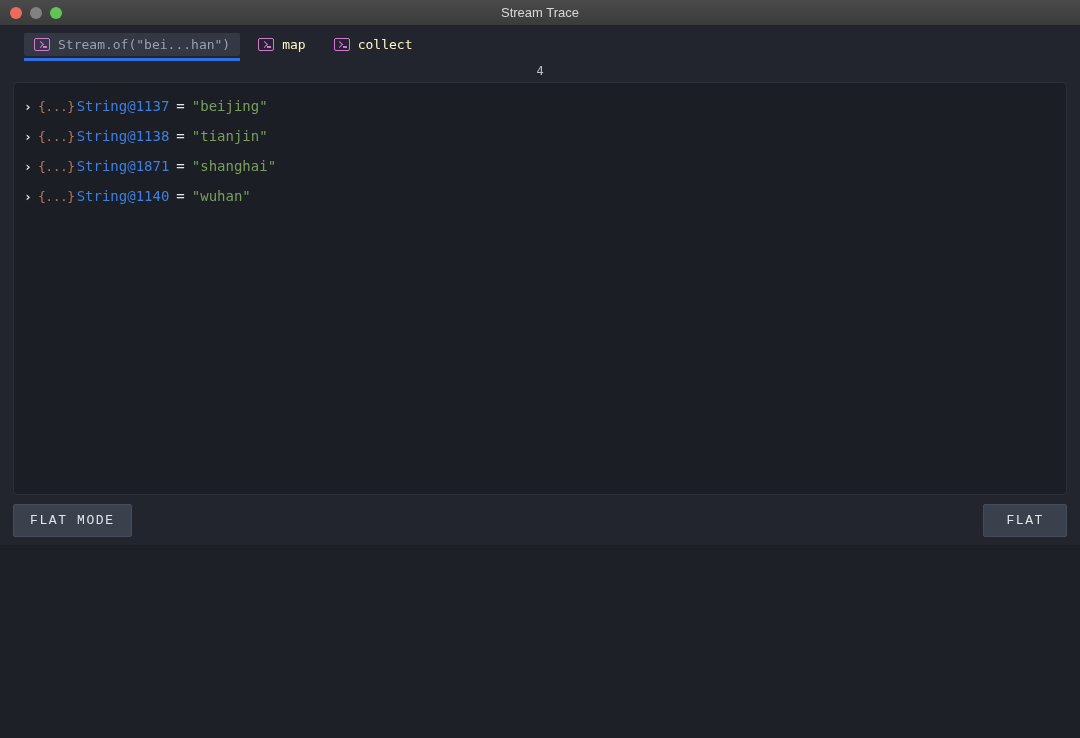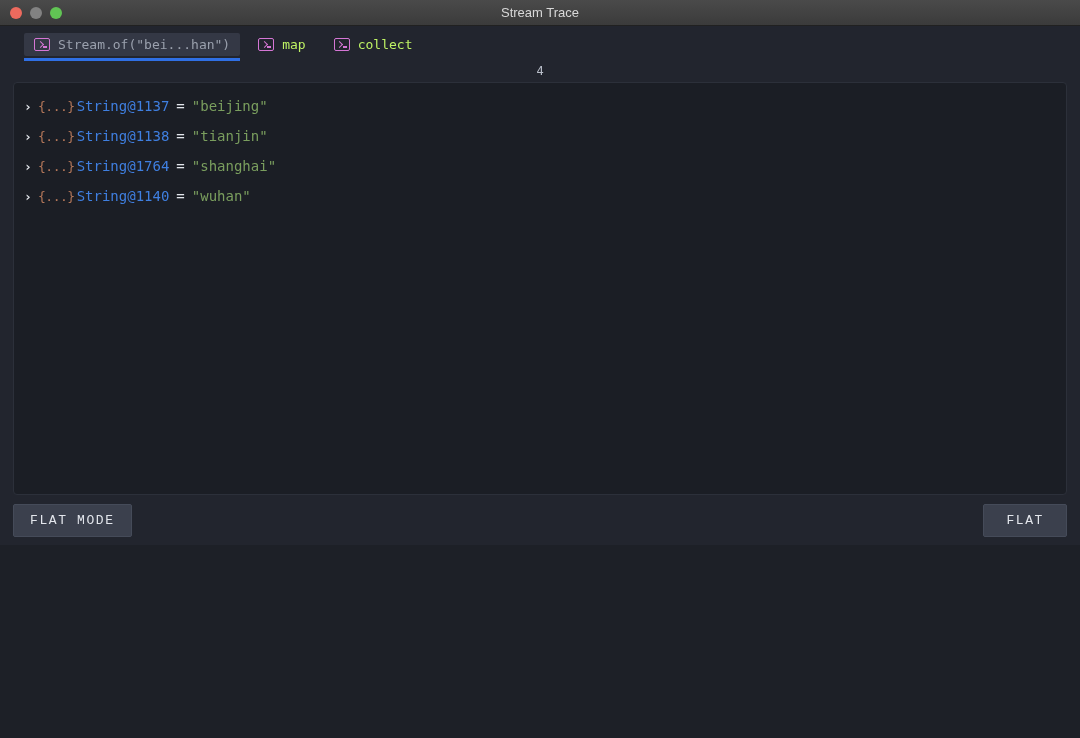--- a/index.html
+++ b/index.html
@@ -72,21 +72,21 @@
     box-sizing: border-box;
     background: #22252e;
   }
   .tab {
     display: flex;
     align-items: center;
     gap: 8px;
     padding: 4px 10px 4px 10px;
     font-size: 13px;
     font-family: "DejaVu Sans Mono", "Liberation Mono", monospace;
-    color: #bef264;
+    color: #fef9c3;
     position: relative;
     white-space: nowrap;
     margin-right: 8px;
     border-radius: 2px;
   }
   .tab.active {
     background: #343845;
     color: #9aa0ad;
   }
   .tab.active::after {
@@ -259,21 +259,21 @@
         <span class="chev">›</span>
         <span class="braces">{...}</span>
         <span class="ref">String@1138</span>
         <span class="eq">=</span>
         <span class="strval">"tianjin"</span>
       </div>
 
       <div class="row">
         <span class="chev">›</span>
         <span class="braces">{...}</span>
-        <span class="ref">String@1764</span>
+        <span class="ref">String@1871</span>
         <span class="eq">=</span>
         <span class="strval">"shanghai"</span>
       </div>
 
       <div class="row">
         <span class="chev">›</span>
         <span class="braces">{...}</span>
         <span class="ref">String@1140</span>
         <span class="eq">=</span>
         <span class="strval">"wuhan"</span>

